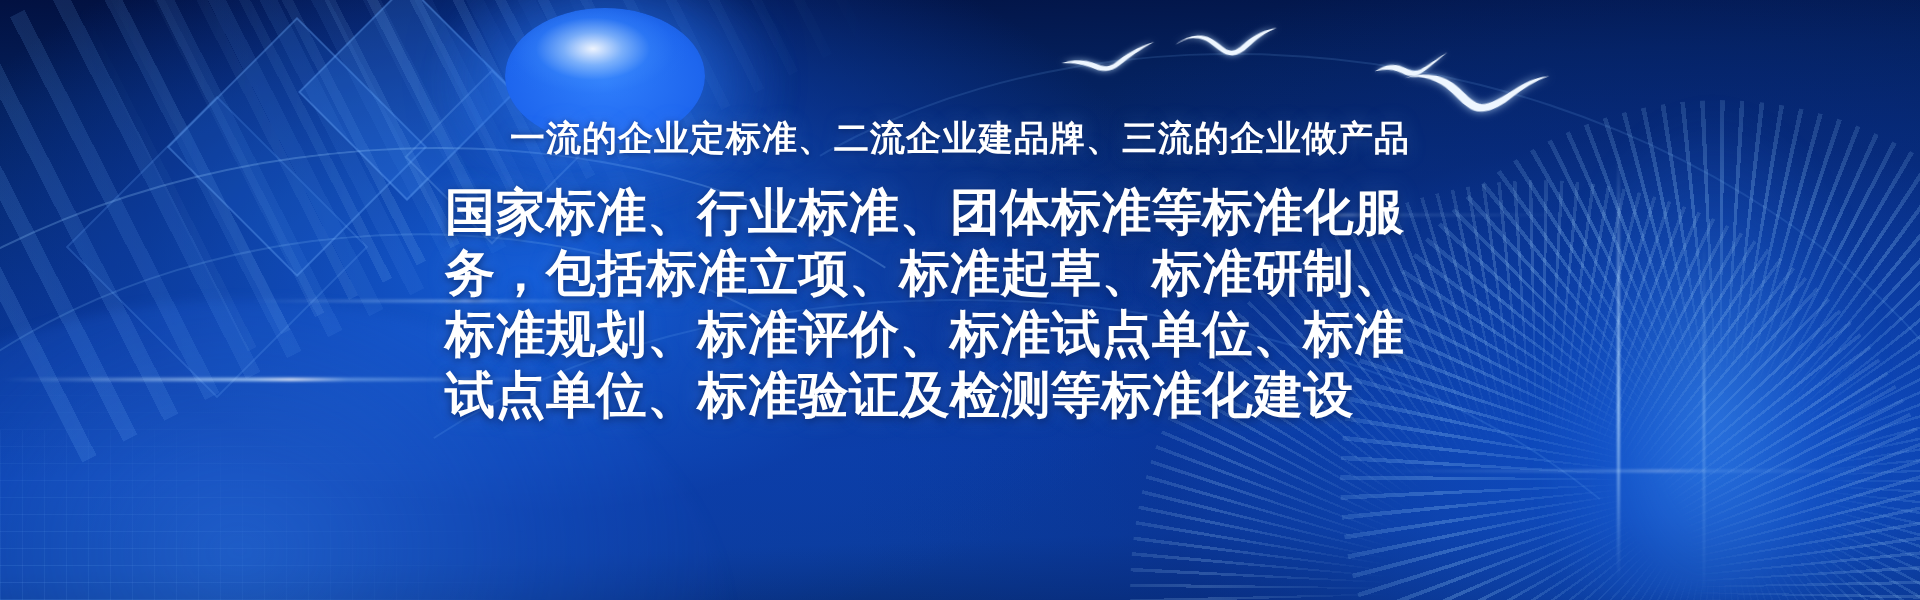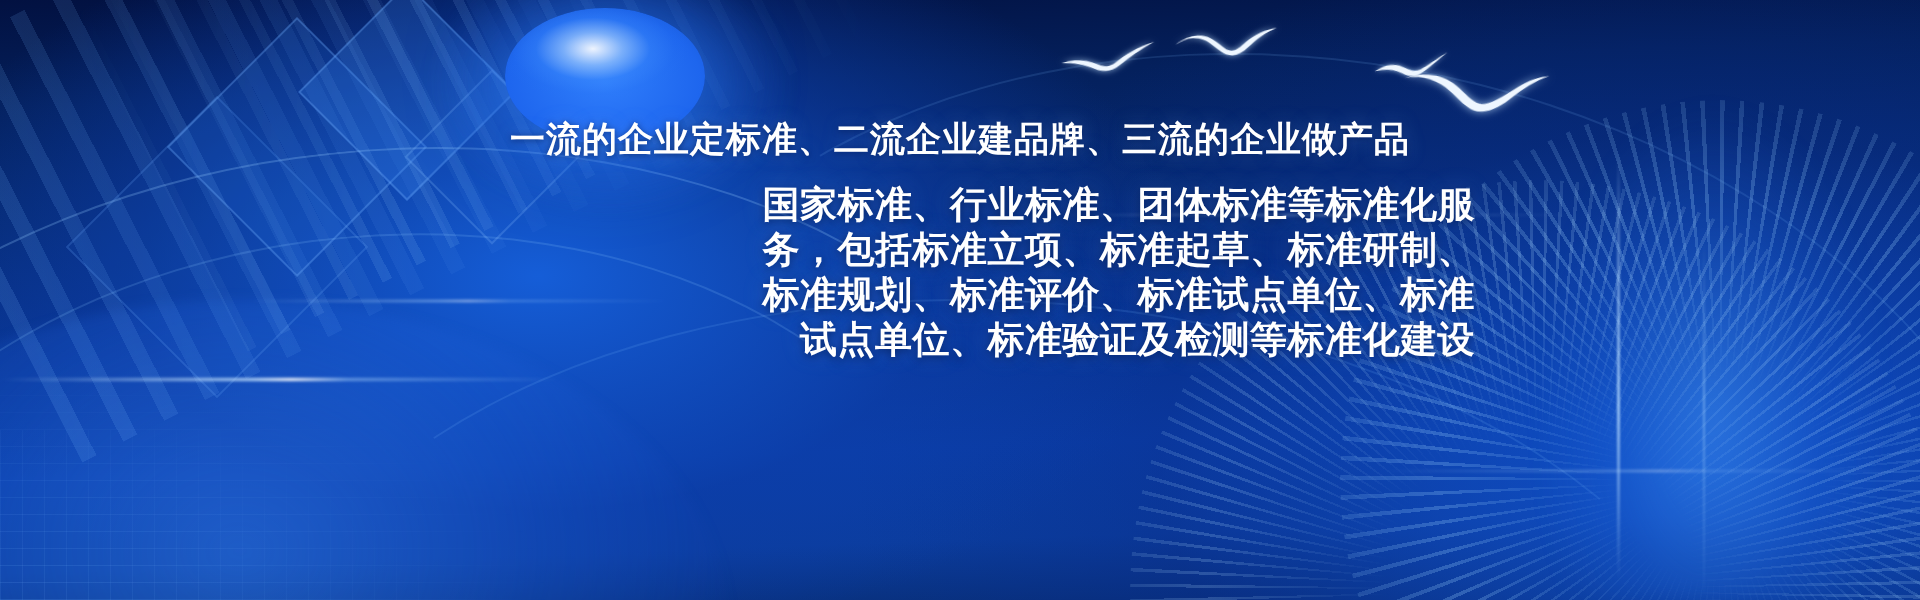--- a/index.html
+++ b/index.html
@@ -6,21 +6,21 @@
   html, body {
     margin: 0;
     padding: 0;
     background: #031a4a;
   }
   #banner {
     position: relative;
     width: 1920px;
     height: 600px;
     overflow: hidden;
-    font-family: Liberation Sans, sans-serif;
+    font-family: Liberation Serif, serif;
     background:
       radial-gradient(ellipse 900px 520px at 28% 46%, rgba(22,96,220,0.95) 0%, rgba(13,62,170,0.55) 45%, rgba(6,32,108,0) 72%),
       radial-gradient(ellipse 1100px 700px at 88% 78%, rgba(18,86,210,0.80) 0%, rgba(9,45,140,0.40) 48%, rgba(4,24,86,0) 76%),
       linear-gradient(178deg, #021141 0%, #04205c 16%, #062a72 34%, #083593 54%, #0a3ea8 72%, #0b3d9e 86%, #072a6e 100%);
   }
 
   
   .layer { position: absolute; pointer-events: none; }
 
   
@@ -196,26 +196,26 @@
     font-weight: 700;
     letter-spacing: 1px;
     color: #ffffff;
     text-shadow: 0 1px 6px rgba(0,28,90,0.75), 0 0 18px rgba(120,180,255,0.35);
     line-height: 1.2;
   }
   .subhead {
     margin: 0 auto;
     padding-top: 22px;
     width: 1030px;
-    font-size: 37px;
+    font-size: 50px;
     font-weight: 700;
     line-height: 1.22;
     letter-spacing: 0.5px;
     color: #ffffff;
-    text-align: right;
+    text-align: left;
     text-shadow: 0 2px 8px rgba(0,26,85,0.8), 0 0 22px rgba(110,175,255,0.30);
     white-space: pre-line;
   }
 </style>
 </head>
 <body>
 
 <div id="banner">
 
   <div class="layer dome"></div>

